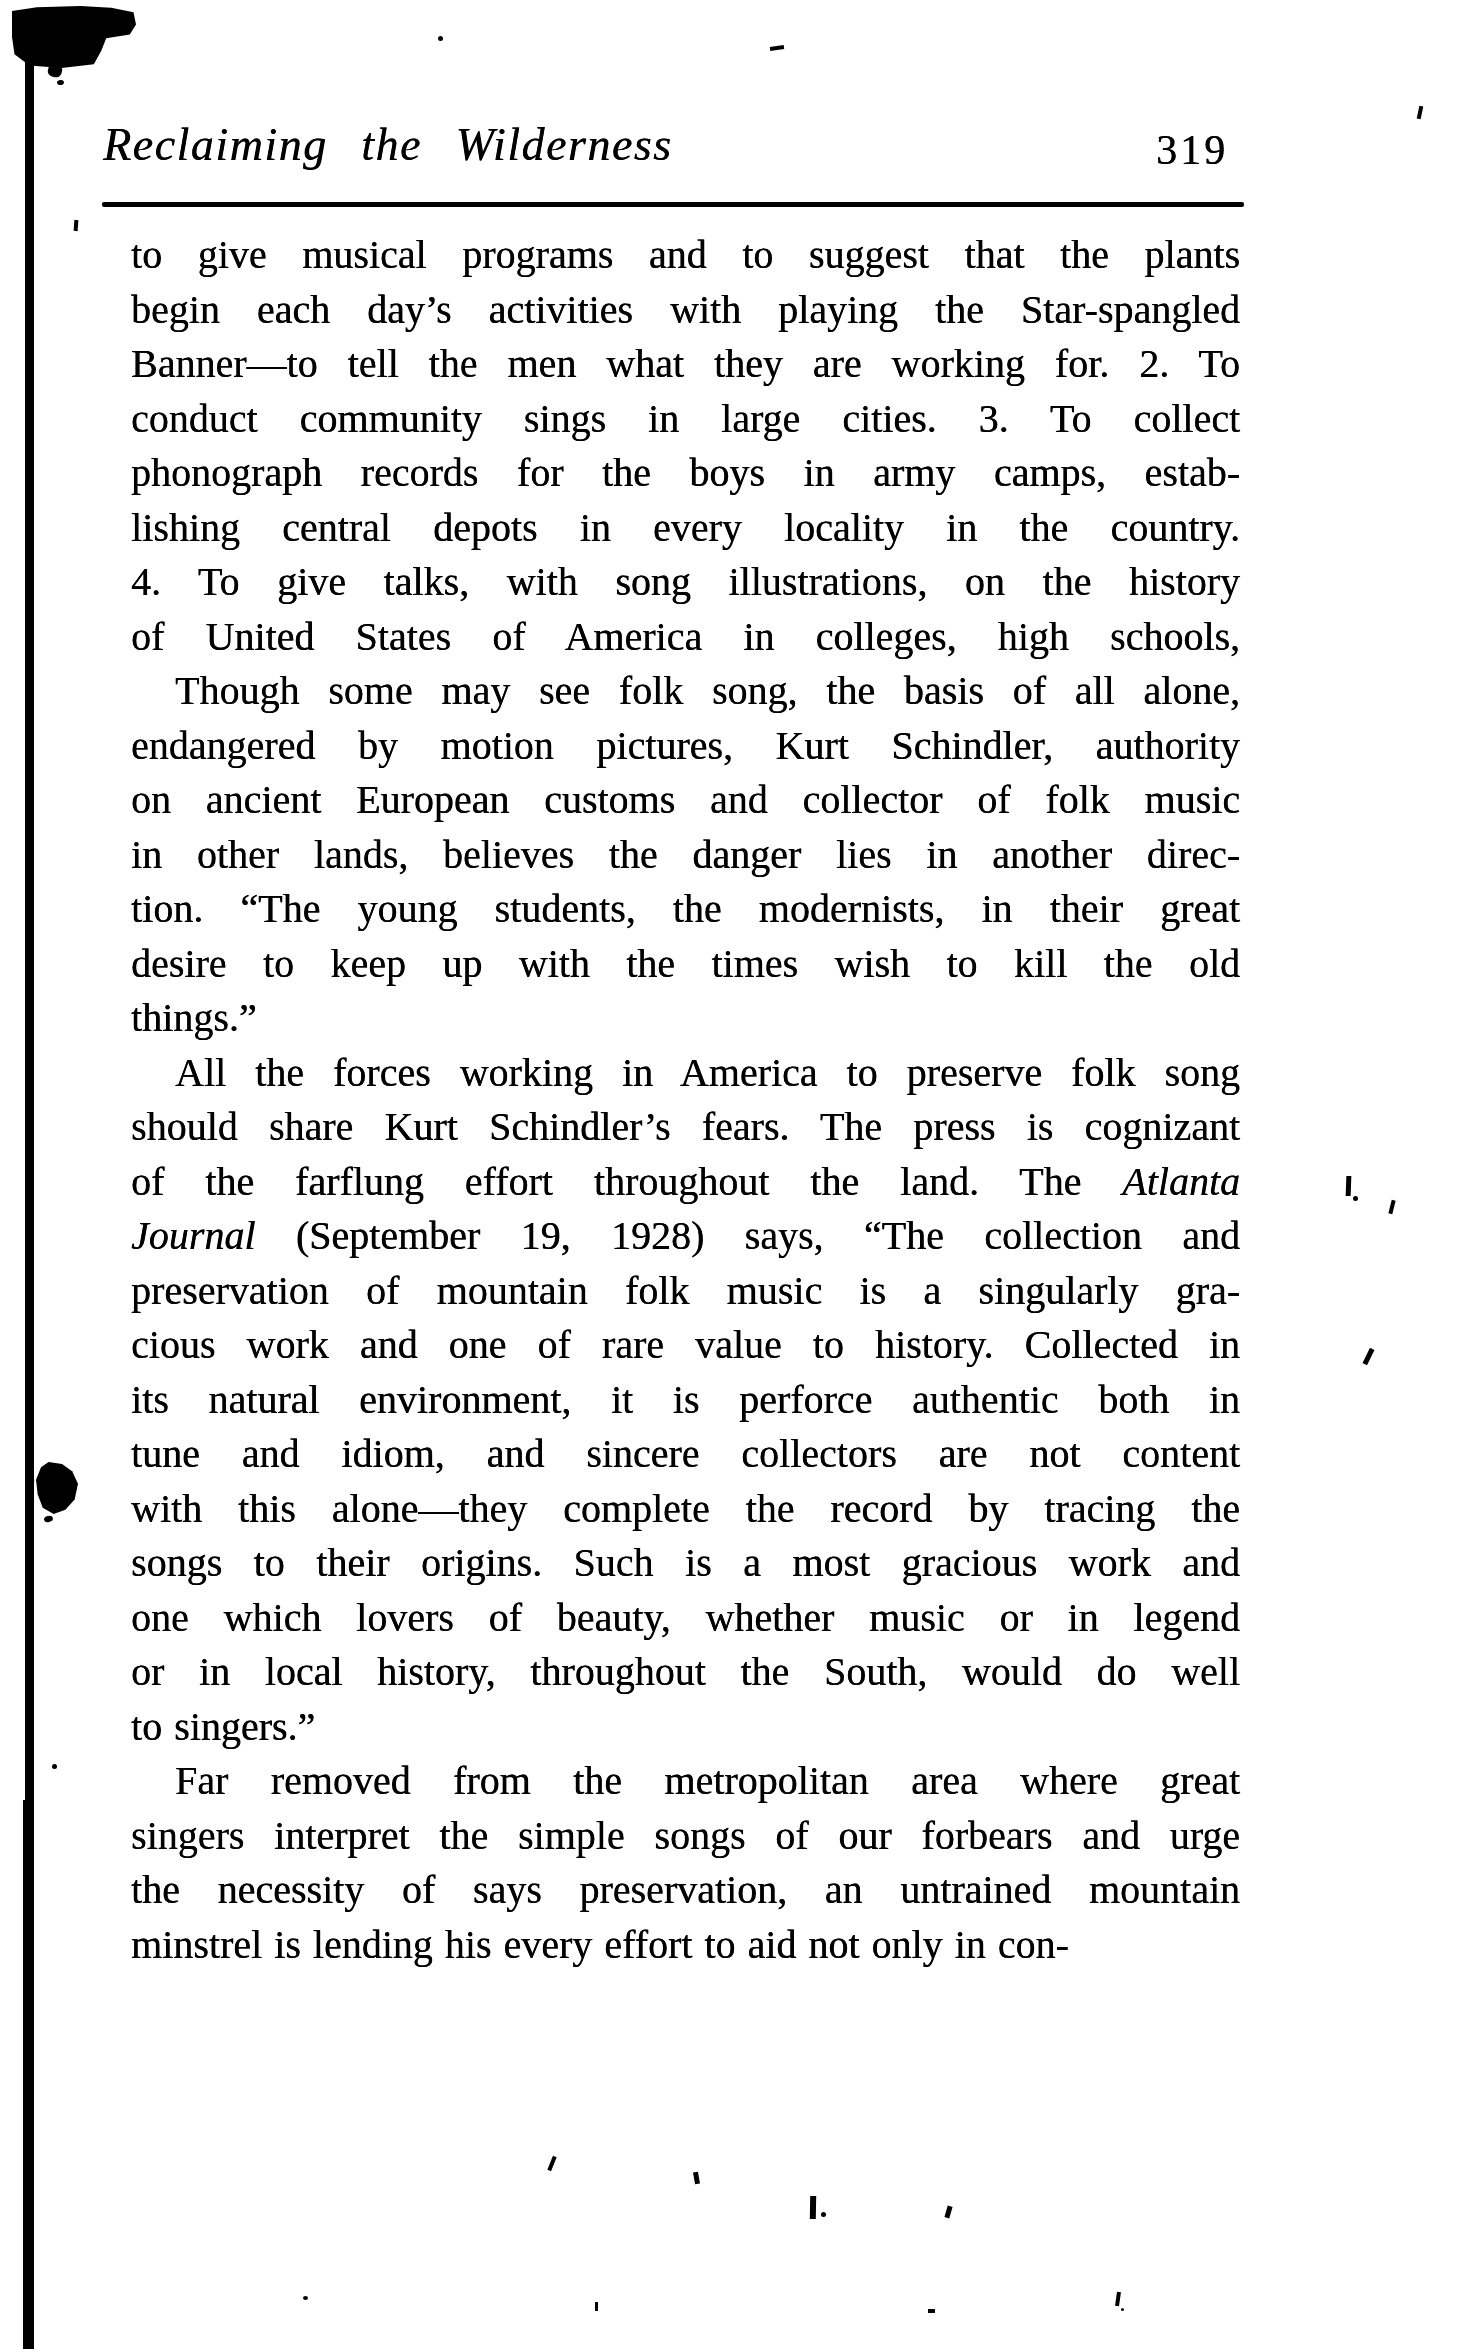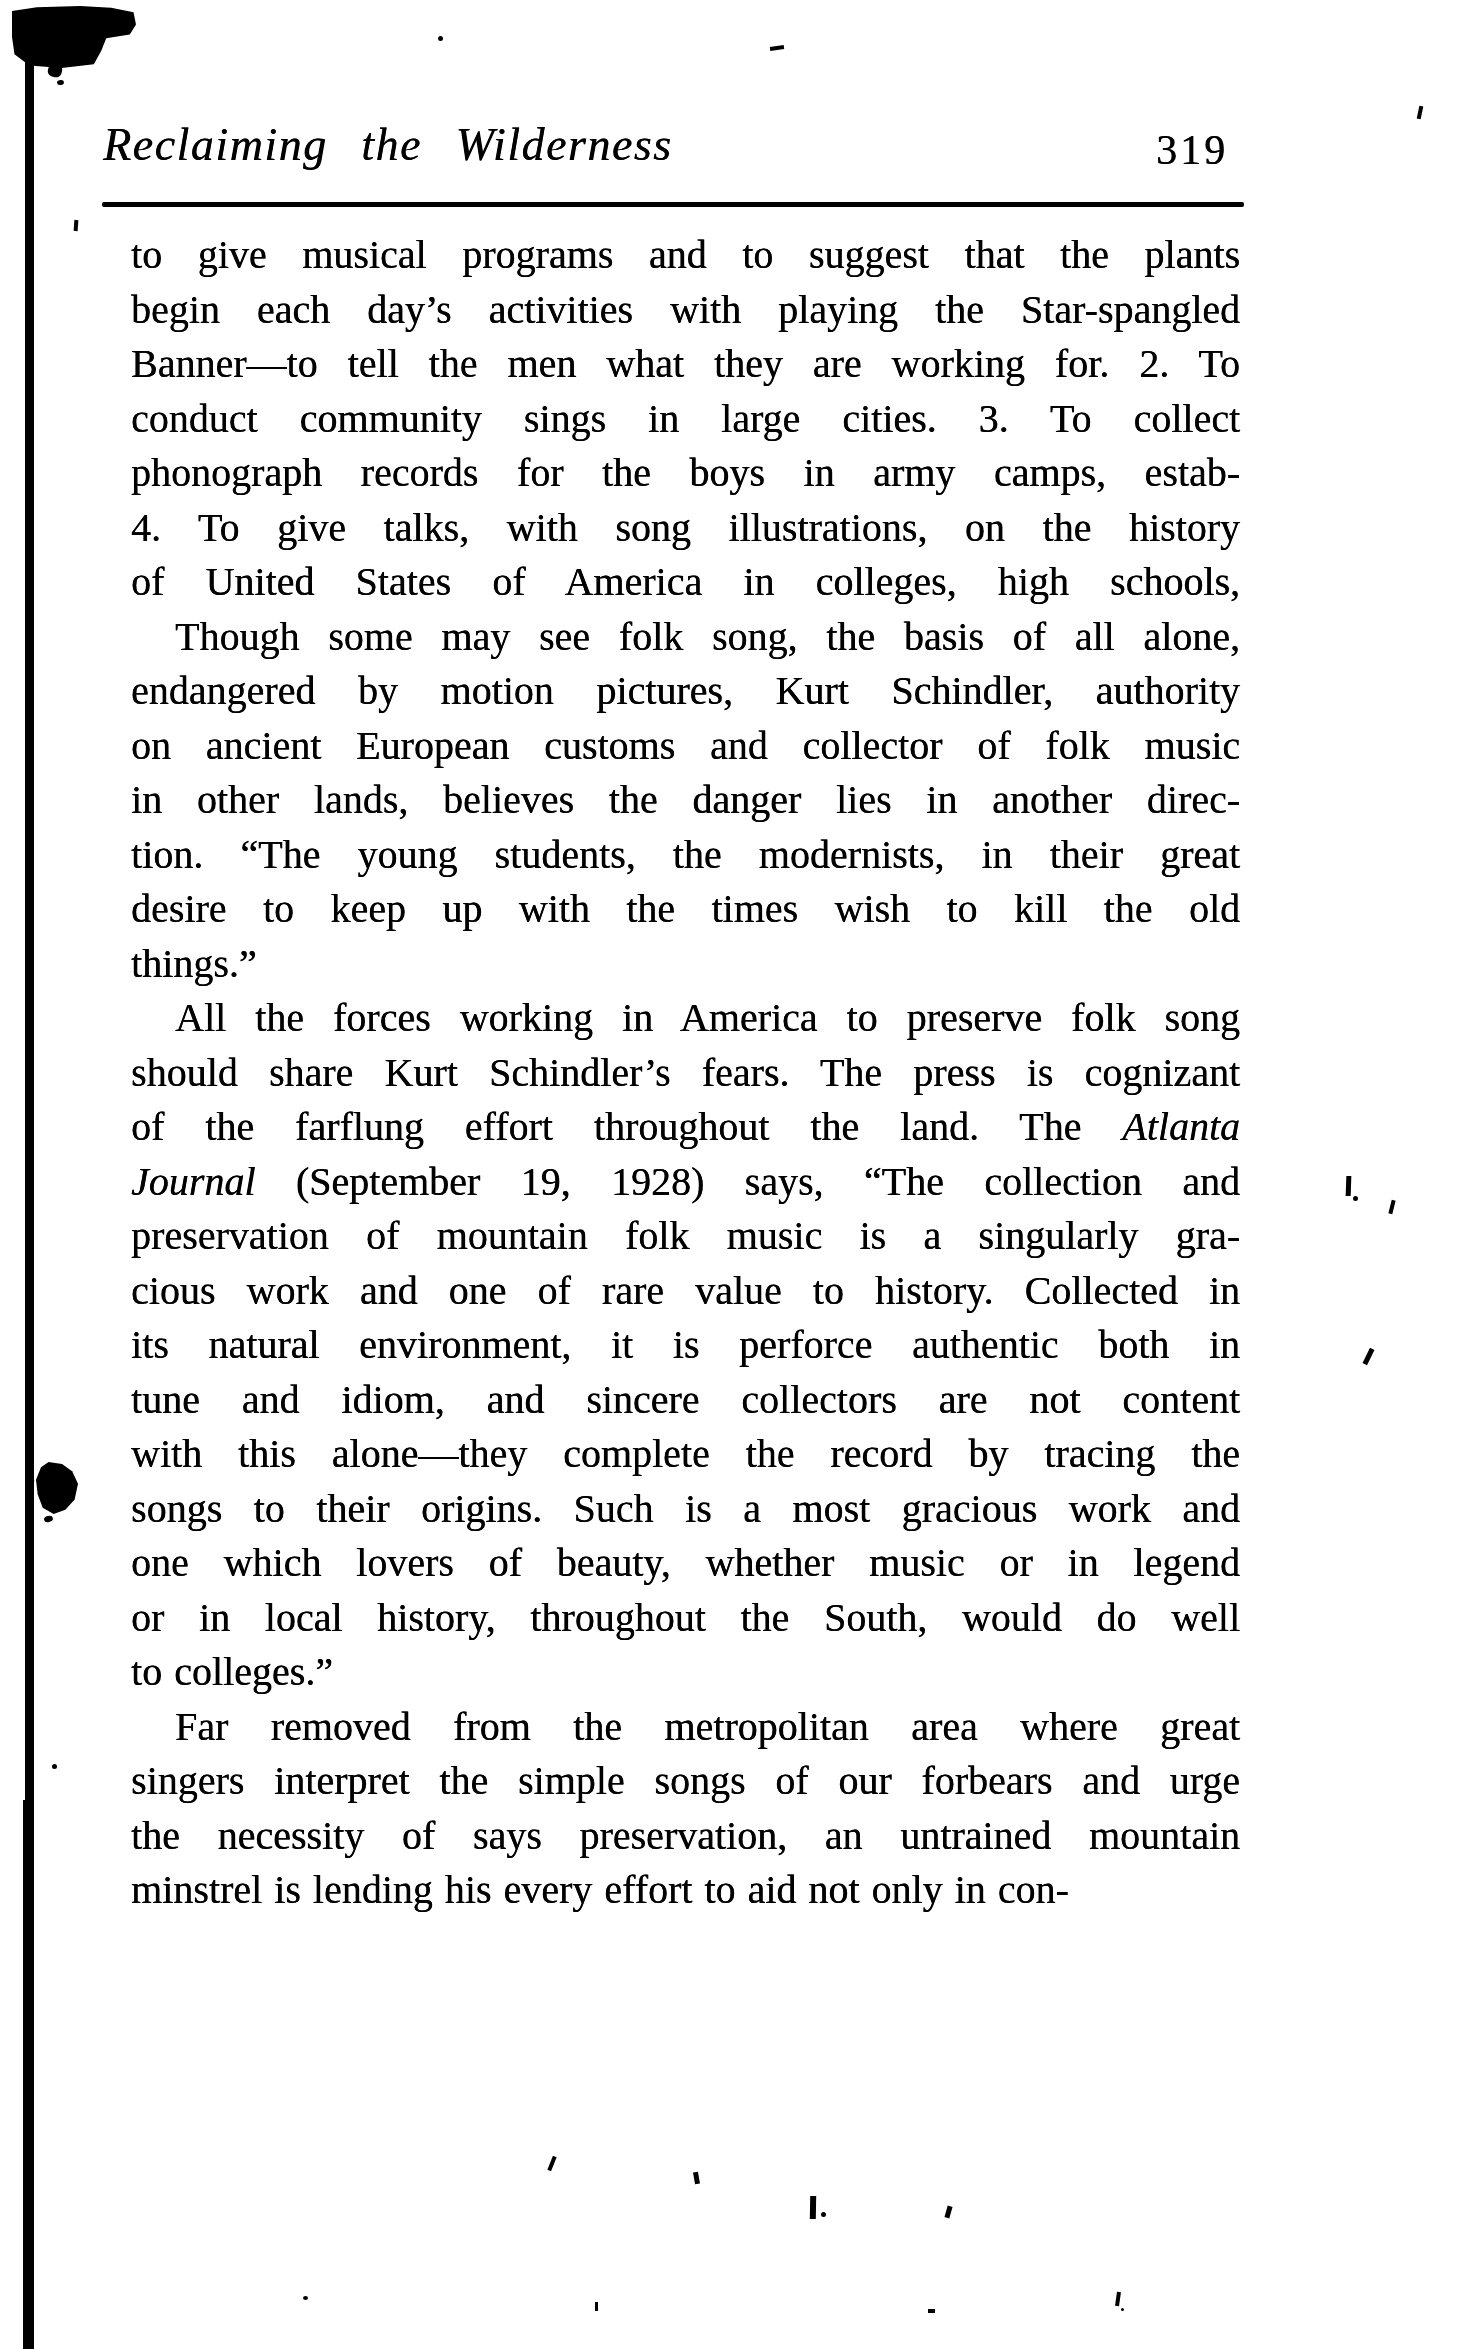--- a/index.html
+++ b/index.html
@@ -85,20 +85,21 @@
 
   <div class="head-rule"></div>
 
   <div class="body-text" id="body-text">
       <div>
         <div class="text-line"><span>to give musical programs and to suggest that the plants</span></div>
         <div class="text-line"><span>begin each day’s activities with playing the Star-spangled</span></div>
         <div class="text-line"><span>Banner—to tell the men what they are working for. 2. To</span></div>
         <div class="text-line"><span>conduct community sings in large cities. 3. To collect</span></div>
         <div class="text-line"><span>phonograph records for the boys in army camps, estab-</span></div>
+        <div class="text-line"><span>lishing central depots in every locality in the country.</span></div>
         <div class="text-line"><span>4. To give talks, with song illustrations, on the history</span></div>
         <div class="text-line"><span>of United States of America in colleges, high schools,</span></div>
       </div>
       <div>
         <div class="text-line indent"><span>Though some may see folk song, the basis of all alone,</span></div>
         <div class="text-line"><span>endangered by motion pictures, Kurt Schindler, authority</span></div>
         <div class="text-line"><span>on ancient European customs and collector of folk music</span></div>
         <div class="text-line"><span>in other lands, believes the danger lies in another direc-</span></div>
         <div class="text-line"><span>tion. “The young students, the modernists, in their great</span></div>
         <div class="text-line"><span>desire to keep up with the times wish to kill the old</span></div>
@@ -110,21 +111,21 @@
         <div class="text-line"><span>of the farflung effort throughout the land. The </span><i>Atlanta</i></div>
         <div class="text-line"><i>Journal</i><span> (September 19, 1928) says, “The collection and</span></div>
         <div class="text-line"><span>preservation of mountain folk music is a singularly gra-</span></div>
         <div class="text-line"><span>cious work and one of rare value to history. Collected in</span></div>
         <div class="text-line"><span>its natural environment, it is perforce authentic both in</span></div>
         <div class="text-line"><span>tune and idiom, and sincere collectors are not content</span></div>
         <div class="text-line"><span>with this alone—they complete the record by tracing the</span></div>
         <div class="text-line"><span>songs to their origins. Such is a most gracious work and</span></div>
         <div class="text-line"><span>one which lovers of beauty, whether music or in legend</span></div>
         <div class="text-line"><span>or in local history, throughout the South, would do well</span></div>
-        <div class="text-line final"><span>to colleges.”</span></div>
+        <div class="text-line final"><span>to singers.”</span></div>
       </div>
       <div>
         <div class="text-line indent"><span>Far removed from the metropolitan area where great</span></div>
         <div class="text-line"><span>singers interpret the simple songs of our forbears and urge</span></div>
         <div class="text-line"><span>the necessity of says preservation, an untrained mountain</span></div>
         <div class="text-line final"><span>minstrel is lending his every effort to aid not only in con-</span></div>
       </div>
     </div>
 
   <div id="artifact-layer">

